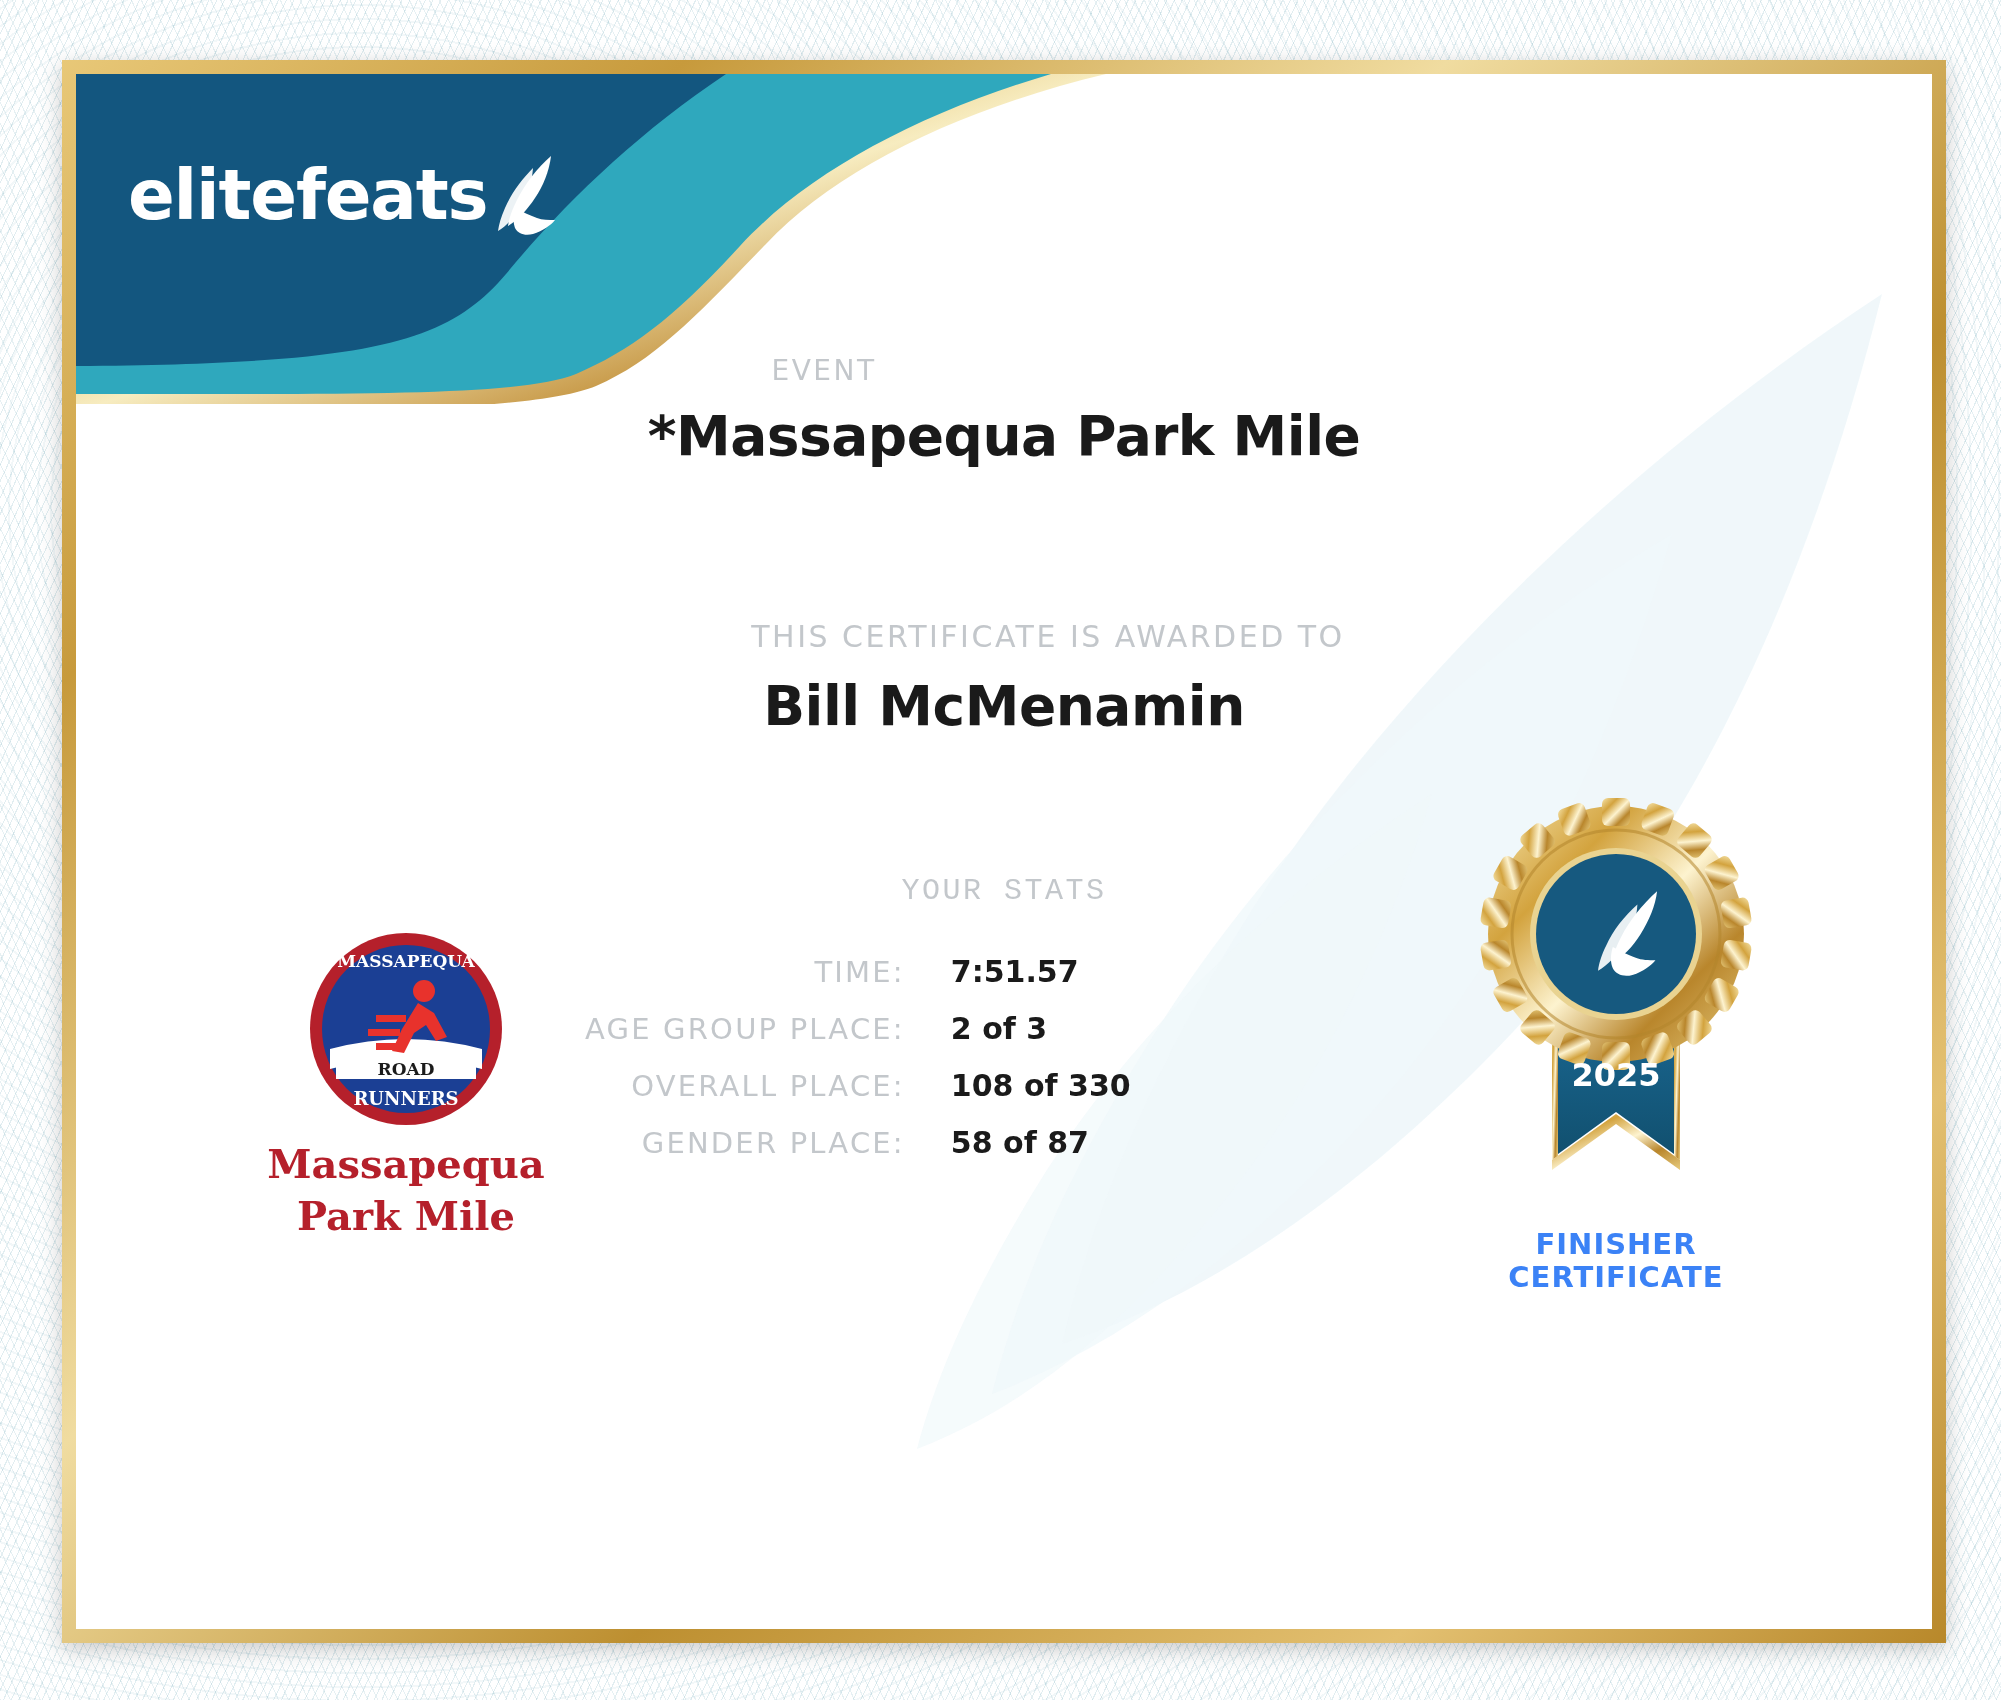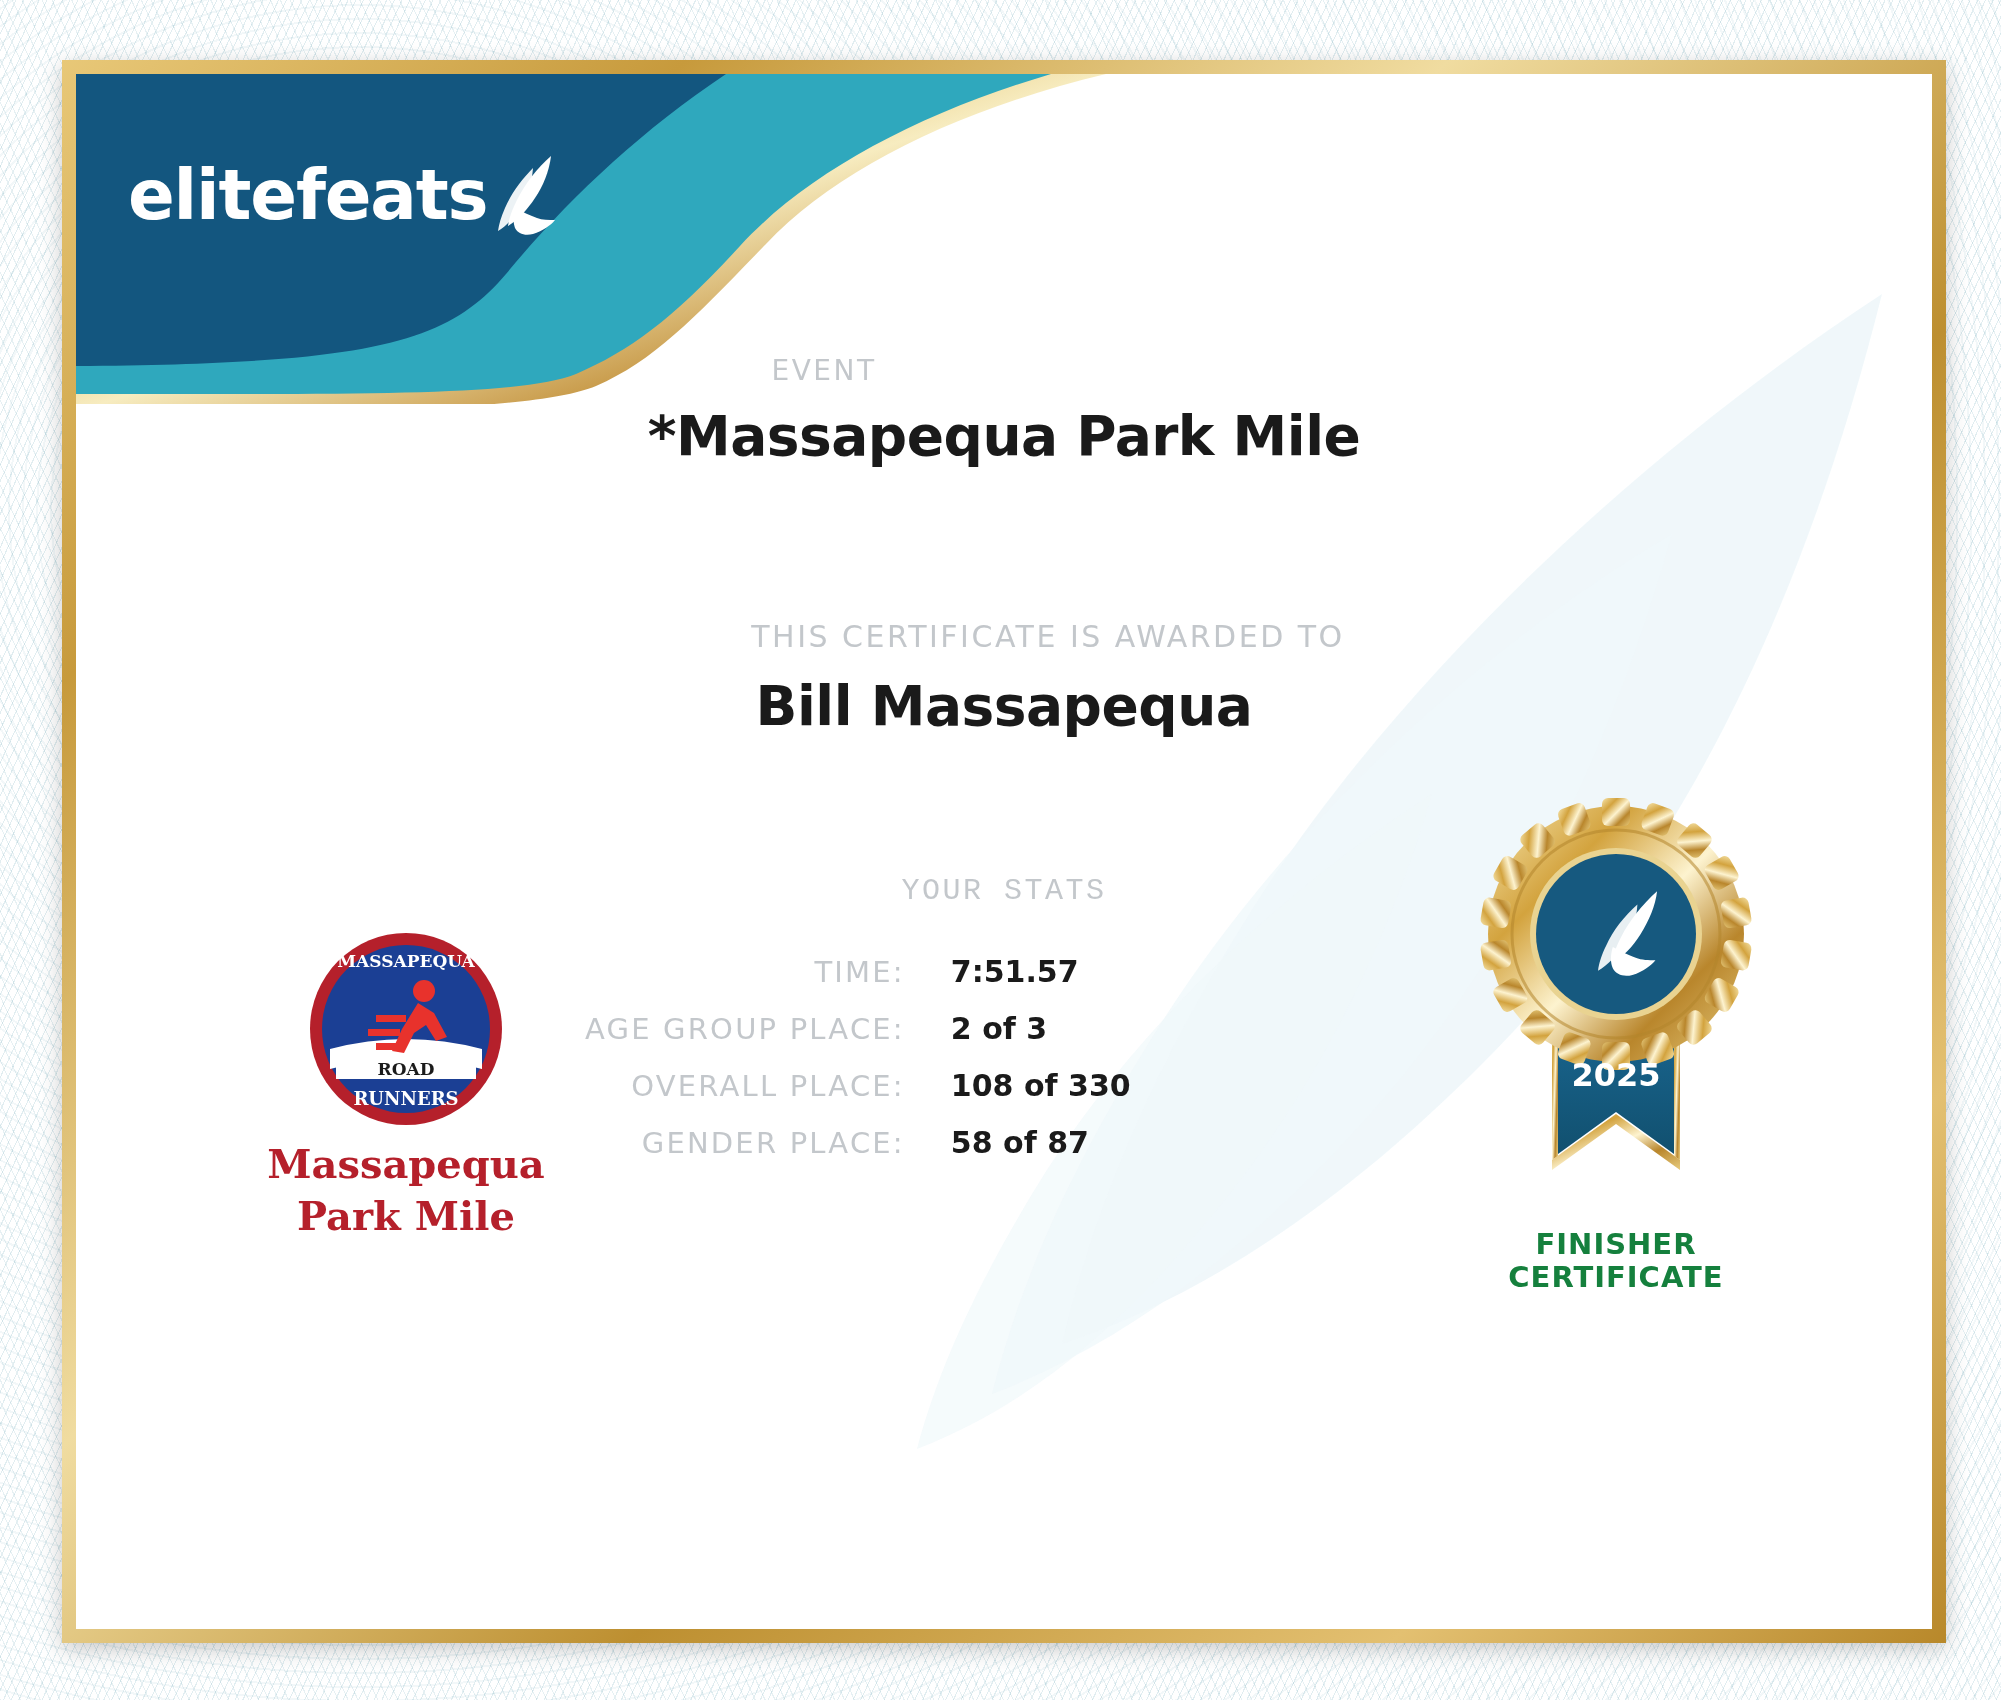--- a/index.html
+++ b/index.html
@@ -215,21 +215,21 @@
   
   .finisher {
     position: absolute;
     left: 1390px;
     top: 720px;
     width: 300px;
     text-align: center;
   }
   .finisher-caption {
     margin-top: 10px;
-    color: #15803d;
+    color: #3b82f6;
     font-family: "DejaVu Sans", sans-serif;
     font-weight: 700;
     font-size: 29px;
     letter-spacing: 1px;
     line-height: 1.15;
   }
 </style>
 </head>
 <body>
 
@@ -276,21 +276,21 @@
           <path d="M40 16 C28 28 18 42 12 56 C8 65 6 72 5 79 C14 74 22 64 29 53 C36 42 39 29 40 16 Z" opacity="0.92"></path>
           <path d="M22 56 C20 64 20 70 22 76 C25 82 32 84 40 82 C50 79 58 73 62 68 C56 68 49 68 44 66 C36 63 30 60 22 56 Z"></path>
         </g>
       </svg>
     </div>
 
     <div id="event-label" class="label">EVENT</div>
     <div id="event-name" class="value-big">*Massapequa Park Mile</div>
 
     <div id="awarded-label" class="label">THIS CERTIFICATE IS AWARDED TO</div>
-    <div id="recipient-name" class="value-big">Bill Massapequa</div>
+    <div id="recipient-name" class="value-big">Bill McMenamin</div>
 
     <div id="stats-label" class="label">YOUR STATS</div>
 
     <div class="stats">
       <div class="stat-row">
         <div class="stat-key">TIME:</div>
         <div class="stat-val">7:51.57</div>
       </div>
       <div class="stat-row">
         <div class="stat-key">AGE GROUP PLACE:</div>

